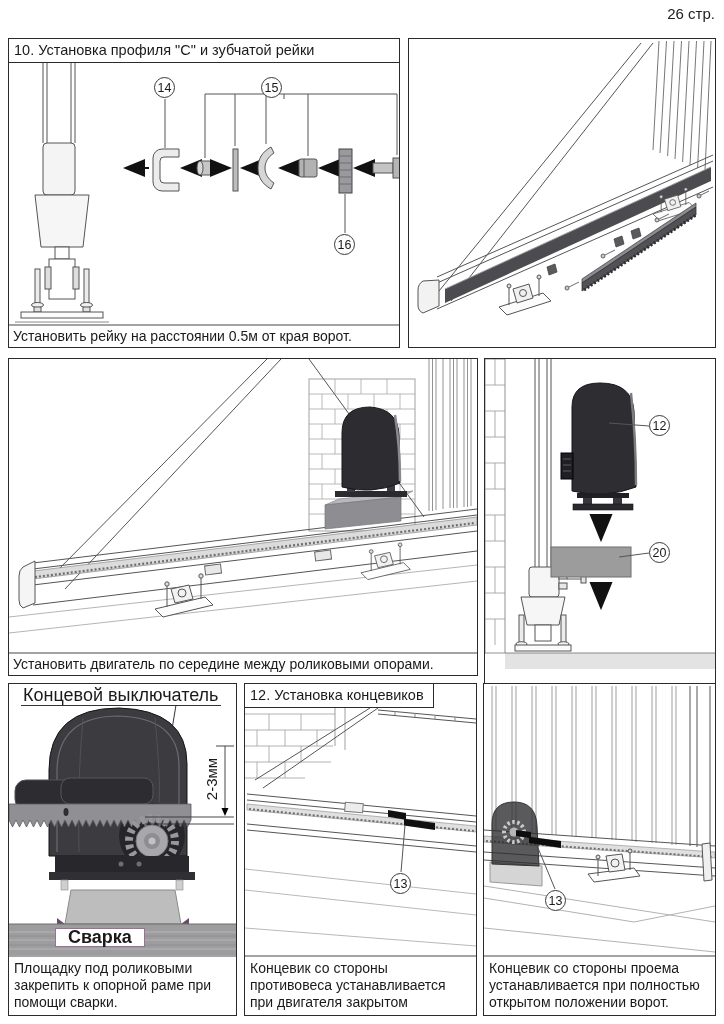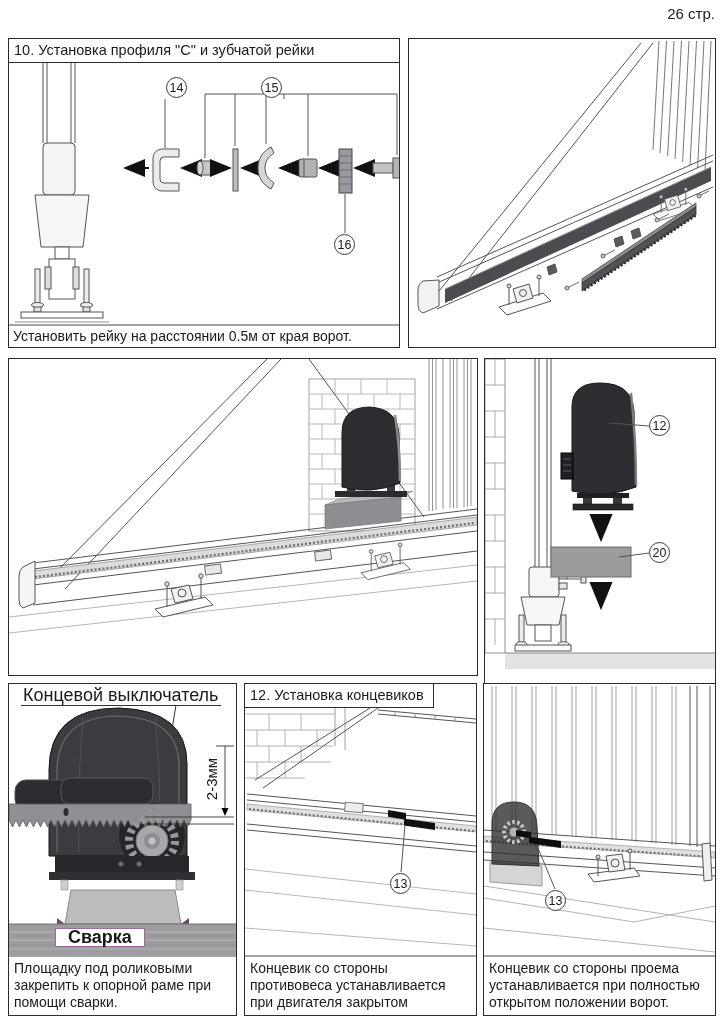--- a/index.html
+++ b/index.html
@@ -79,21 +79,21 @@
         <rect x="290" y="96" width="18" height="18" rx="2" fill="#b2b2b2" stroke="#555"></rect>
         <line x1="295" y1="96" x2="295" y2="114" stroke="#555"></line>
         <line x1="326" y1="105" x2="313" y2="105" stroke="#111" stroke-width="2" marker-end="url(#ah1)"></line>
         <rect x="330" y="86" width="13" height="44" fill="#9a9a9e" stroke="#444"></rect>
         <path d="M330,93 h13 M330,100 h13 M330,107 h13 M330,114 h13 M330,121 h13" stroke="#6e6e72"></path>
         <line x1="361" y1="105" x2="348" y2="105" stroke="#111" stroke-width="2" marker-end="url(#ah1)"></line>
         <rect x="364" y="100" width="20" height="10" fill="#c4c4c4" stroke="#555"></rect>
         <rect x="384" y="95" width="9" height="20" fill="#b5b5b5" stroke="#555"></rect>
       </g>
     </svg>
-    <div class="callout" style="left:145px;top:38px;margin-left:12px;">14</div>
+    <div class="callout" style="left:145px;top:38px;">14</div>
     <div class="callout" style="left:252px;top:38px;">15</div>
     <div class="callout" style="left:325px;top:195px;">16</div>
     <div class="panel-caption">Установить рейку на расстоянии 0.5м от края ворот.</div>
   </section>
 
   <section class="panel" style="left:408px;top:38px;width:308px;height:310px;">
     <svg class="art" width="306" height="308" viewBox="0 0 306 308">
       <g stroke="#555" stroke-width="1" fill="none">
         <path d="M30,252 L232,4 M42,262 L244,4"></path>
         <path d="M250,2 L244,111 M257.5,2 L251,114 M265,2 L258.6,117 M272.5,2 L266,120 M280,2 L273.6,123 M287.5,2 L281,126 M295,2 L288.6,129 M302,2 L296,132" stroke="#777"></path>
@@ -194,20 +194,21 @@
       <g>
         <rect x="326" y="132" width="72" height="6" fill="#2b2b2f"></rect>
         <rect x="338" y="127" width="8" height="6" fill="#3a3a3e"></rect>
         <rect x="378" y="126" width="8" height="6" fill="#3a3a3e"></rect>
         <path d="M333,128 L333,74 Q333,48 361,48 Q389,50 390,76 L391,124 Q362,136 333,128 Z" fill="#2d2d31" stroke="#18181c"></path>
         <path d="M386,56 Q391,88 391,122" stroke="#8a8a8e" stroke-width="2.5" fill="none"></path>
       </g>
 
       <path d="M420,0 V152 M427,0 V151 M434,0 V150 M441,0 V149 M448,0 V149 M455,0 V148 M462,0 V147 M423.5,0 V152 M444.5,0 V149 M458.5,0 V148" stroke="#777" stroke-width="0.8" fill="none"></path>
     </svg>
+    <div class="panel-caption">Установить двигатель по середине между роликовыми опорами.</div>
   </section>
 
   <section class="panel" style="left:484px;top:358px;width:232px;height:391px;">
     <svg class="art" width="230" height="310" viewBox="0 0 230 310">
       <defs>
         <marker id="ah2" markerWidth="11" markerHeight="9" refX="9" refY="4.5" orient="auto">
           <path d="M0,0 L11,4.5 L0,9 Z" fill="#111"></path>
         </marker>
       </defs>
 

